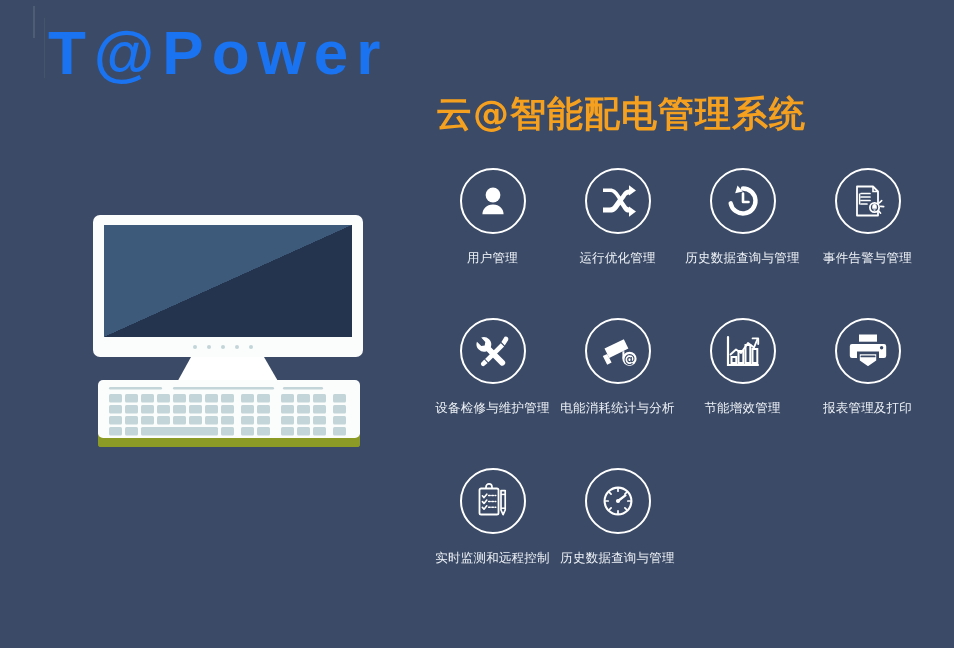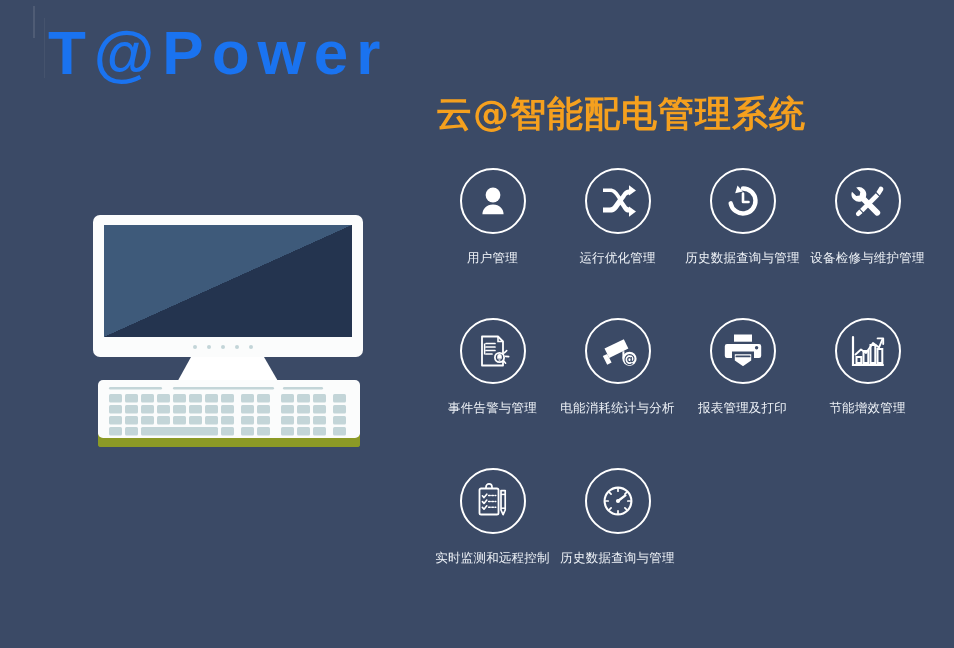--- a/index.html
+++ b/index.html
@@ -275,94 +275,94 @@
           <path d="M19 6.5 a12.5 12.5 0 1 1 -12.3 14.8" fill="none" stroke="#ffffff" stroke-width="4.4" stroke-linecap="round"></path>
           <path d="M13.5 3.5 L11.2 11.2 L18.8 9.6 Z" fill="#ffffff"></path>
           <path d="M19 11.5 v8.5 h5.5" fill="none" stroke="#ffffff" stroke-width="2.6" stroke-linecap="round" stroke-linejoin="round"></path>
         </svg>
       </div>
       <div class="feature-label">历史数据查询与管理</div>
     </div>
 
     <div class="feature-cell">
       <div class="feature-circle">
-        <svg width="38" height="38" viewBox="0 0 38 38" fill="#ffffff">
-
-          <path d="M7.2 5.4 a7.6 7.6 0 0 1 9.6 9.8 l13.6 13.6 a2.9 2.9 0 0 1-4.1 4.1 L12.7 19.3
-                   a7.6 7.6 0 0 1-9.8-9.6 l4.4 4.4 l3.4-0.6 l0.6-3.4 Z"></path>
-
-          <path d="M30.6 4.8 a2.6 2.6 0 0 1 3.5 3.5 l-3.4 5.1 l-3.3-3.3 Z"></path>
-          <path d="M26.8 11.2 l3.3 3.3 L14.4 30.2 l-3.3-3.3 Z"></path>
-          <path d="M10.3 27.6 l3.3 3.3 l-3.6 3.2 a2.4 2.4 0 0 1-3-3 Z"></path>
-        </svg>
-      </div>
-      <div class="feature-label">设备检修与维护管理</div>
-    </div>
-
-    <div class="feature-cell">
-      <div class="feature-circle">
         <svg width="38" height="38" viewBox="0 0 38 38" fill="none" stroke="#ffffff" stroke-width="1.8">
           <path d="M8 4.5 h16 l5 5 v24 h-21 Z" stroke-linejoin="round"></path>
           <path d="M24 4.5 v5 h5" stroke-width="1.6"></path>
           <path d="M12 11.5 h9 M12 15 h9 M12 18.5 h9 M12 22 h6" stroke-width="1.7" stroke-linecap="round"></path>
           <path d="M10.6 11.5 v11" stroke-width="1.5"></path>
 
           <circle cx="25.5" cy="25.5" r="4.6" fill="#3b4a66"></circle>
           <path d="M23.2 26.8 v-2.4 a2.3 2.3 0 0 1 4.6 0 v2.4 h0.9 h-6.4 Z" fill="#ffffff" stroke="none"></path>
           <path d="M24.6 27.6 a1 1 0 0 0 1.8 0" stroke-width="1.2"></path>
           <path d="M30.3 20.8 l2.4-2.2 M31.6 24.4 l3.1 0.2 M29.4 28.6 l2.2 2.6" stroke-width="1.6" stroke-linecap="round"></path>
         </svg>
       </div>
       <div class="feature-label">事件告警与管理</div>
     </div>
 
     <div class="feature-cell">
       <div class="feature-circle">
+        <svg width="38" height="38" viewBox="0 0 38 38" fill="#ffffff">
+
+          <path d="M7.2 5.4 a7.6 7.6 0 0 1 9.6 9.8 l13.6 13.6 a2.9 2.9 0 0 1-4.1 4.1 L12.7 19.3
+                   a7.6 7.6 0 0 1-9.8-9.6 l4.4 4.4 l3.4-0.6 l0.6-3.4 Z"></path>
+
+          <path d="M30.6 4.8 a2.6 2.6 0 0 1 3.5 3.5 l-3.4 5.1 l-3.3-3.3 Z"></path>
+          <path d="M26.8 11.2 l3.3 3.3 L14.4 30.2 l-3.3-3.3 Z"></path>
+          <path d="M10.3 27.6 l3.3 3.3 l-3.6 3.2 a2.4 2.4 0 0 1-3-3 Z"></path>
+        </svg>
+      </div>
+      <div class="feature-label">设备检修与维护管理</div>
+    </div>
+
+    <div class="feature-cell">
+      <div class="feature-circle">
         <svg width="40" height="40" viewBox="0 0 40 40">
 
           <path d="M6.5 17.6 L25.8 8.2 L30.4 17.6 L11.2 27.1 Z" fill="#ffffff"></path>
           <path d="M9.2 22.9 L13.6 31.6 L9.2 33.8 L4.8 25.1 Z" fill="#ffffff"></path>
 
           <path d="M24.4 20.2 v7.4 h4.2 v-2 h-2.2 v-5.4 Z" fill="#ffffff"></path>
 
           <circle cx="31.5" cy="27.8" r="7.1" fill="#ffffff"></circle>
           <text x="31.5" y="31.9" text-anchor="middle" font-size="11.5" font-family="DejaVu Sans, sans-serif" fill="#3b4a66" font-weight="700">@</text>
         </svg>
       </div>
       <div class="feature-label">电能消耗统计与分析</div>
-    </div>
-
-    <div class="feature-cell">
-      <div class="feature-circle">
-        <svg width="40" height="40" viewBox="0 0 40 40" fill="#ffffff">
-          <rect x="11" y="3.5" width="18" height="7.2"></rect>
-          <path d="M4 13 h32 a2.2 2.2 0 0 1 2.2 2.2 v9.6 a2.2 2.2 0 0 1-2.2 2.2 h-5 v-6.4 h-22 v6.4 h-5
-                   a2.2 2.2 0 0 1-2.2-2.2 v-9.6 A2.2 2.2 0 0 1 4 13 Z"></path>
-          <circle cx="33.6" cy="16.8" r="1.7" fill="#3b4a66"></circle>
-
-          <path d="M11 22.4 h18 v7.6 l-9 6.2 l-9-6.2 Z" fill="#ffffff" stroke="#3b4a66" stroke-width="1.6"></path>
-          <path d="M13.4 25.4 h13.2" stroke="#3b4a66" stroke-width="1.9" stroke-linecap="round"></path>
-        </svg>
-      </div>
-      <div class="feature-label">报表管理及打印</div>
     </div>
 
     <div class="feature-cell">
       <div class="feature-circle">
         <svg width="40" height="40" viewBox="0 0 40 40" fill="none" stroke="#ffffff" stroke-width="2">
           <path d="M5 6 v28 h30" stroke-width="2.2" stroke-linecap="round"></path>
           <rect x="8.5" y="26" width="4.8" height="6"></rect>
           <rect x="15.5" y="20" width="4.8" height="12"></rect>
           <rect x="22.5" y="14" width="4.8" height="18"></rect>
           <rect x="29.5" y="18" width="4.8" height="14"></rect>
           <path d="M7.5 23.5 L13 18.5 L18 22 L25 12 L31 16.5 L34.5 8" stroke-width="1.9" stroke-linecap="round" stroke-linejoin="round"></path>
           <path d="M29.6 7.4 h5.6 v5.6" stroke-width="1.9" stroke-linecap="round" stroke-linejoin="round"></path>
         </svg>
       </div>
       <div class="feature-label">节能增效管理</div>
+    </div>
+
+    <div class="feature-cell">
+      <div class="feature-circle">
+        <svg width="40" height="40" viewBox="0 0 40 40" fill="#ffffff">
+          <rect x="11" y="3.5" width="18" height="7.2"></rect>
+          <path d="M4 13 h32 a2.2 2.2 0 0 1 2.2 2.2 v9.6 a2.2 2.2 0 0 1-2.2 2.2 h-5 v-6.4 h-22 v6.4 h-5
+                   a2.2 2.2 0 0 1-2.2-2.2 v-9.6 A2.2 2.2 0 0 1 4 13 Z"></path>
+          <circle cx="33.6" cy="16.8" r="1.7" fill="#3b4a66"></circle>
+
+          <path d="M11 22.4 h18 v7.6 l-9 6.2 l-9-6.2 Z" fill="#ffffff" stroke="#3b4a66" stroke-width="1.6"></path>
+          <path d="M13.4 25.4 h13.2" stroke="#3b4a66" stroke-width="1.9" stroke-linecap="round"></path>
+        </svg>
+      </div>
+      <div class="feature-label">报表管理及打印</div>
     </div>
 
     <div class="feature-cell">
       <div class="feature-circle">
         <svg width="38" height="38" viewBox="0 0 38 38" fill="none" stroke="#ffffff" stroke-width="1.8">
           <rect x="5.5" y="6.5" width="19" height="26" rx="1.6"></rect>
           <path d="M12 6.5 v-1.6 a3 3 0 0 1 6 0 v1.6" stroke-width="1.7"></path>
 
           <path d="M8.4 13.8 l1.6 1.8 l2.8-3.4" stroke-width="1.6" stroke-linecap="round" stroke-linejoin="round"></path>
           <path d="M8.4 19.6 l1.6 1.8 l2.8-3.4" stroke-width="1.6" stroke-linecap="round" stroke-linejoin="round"></path>

